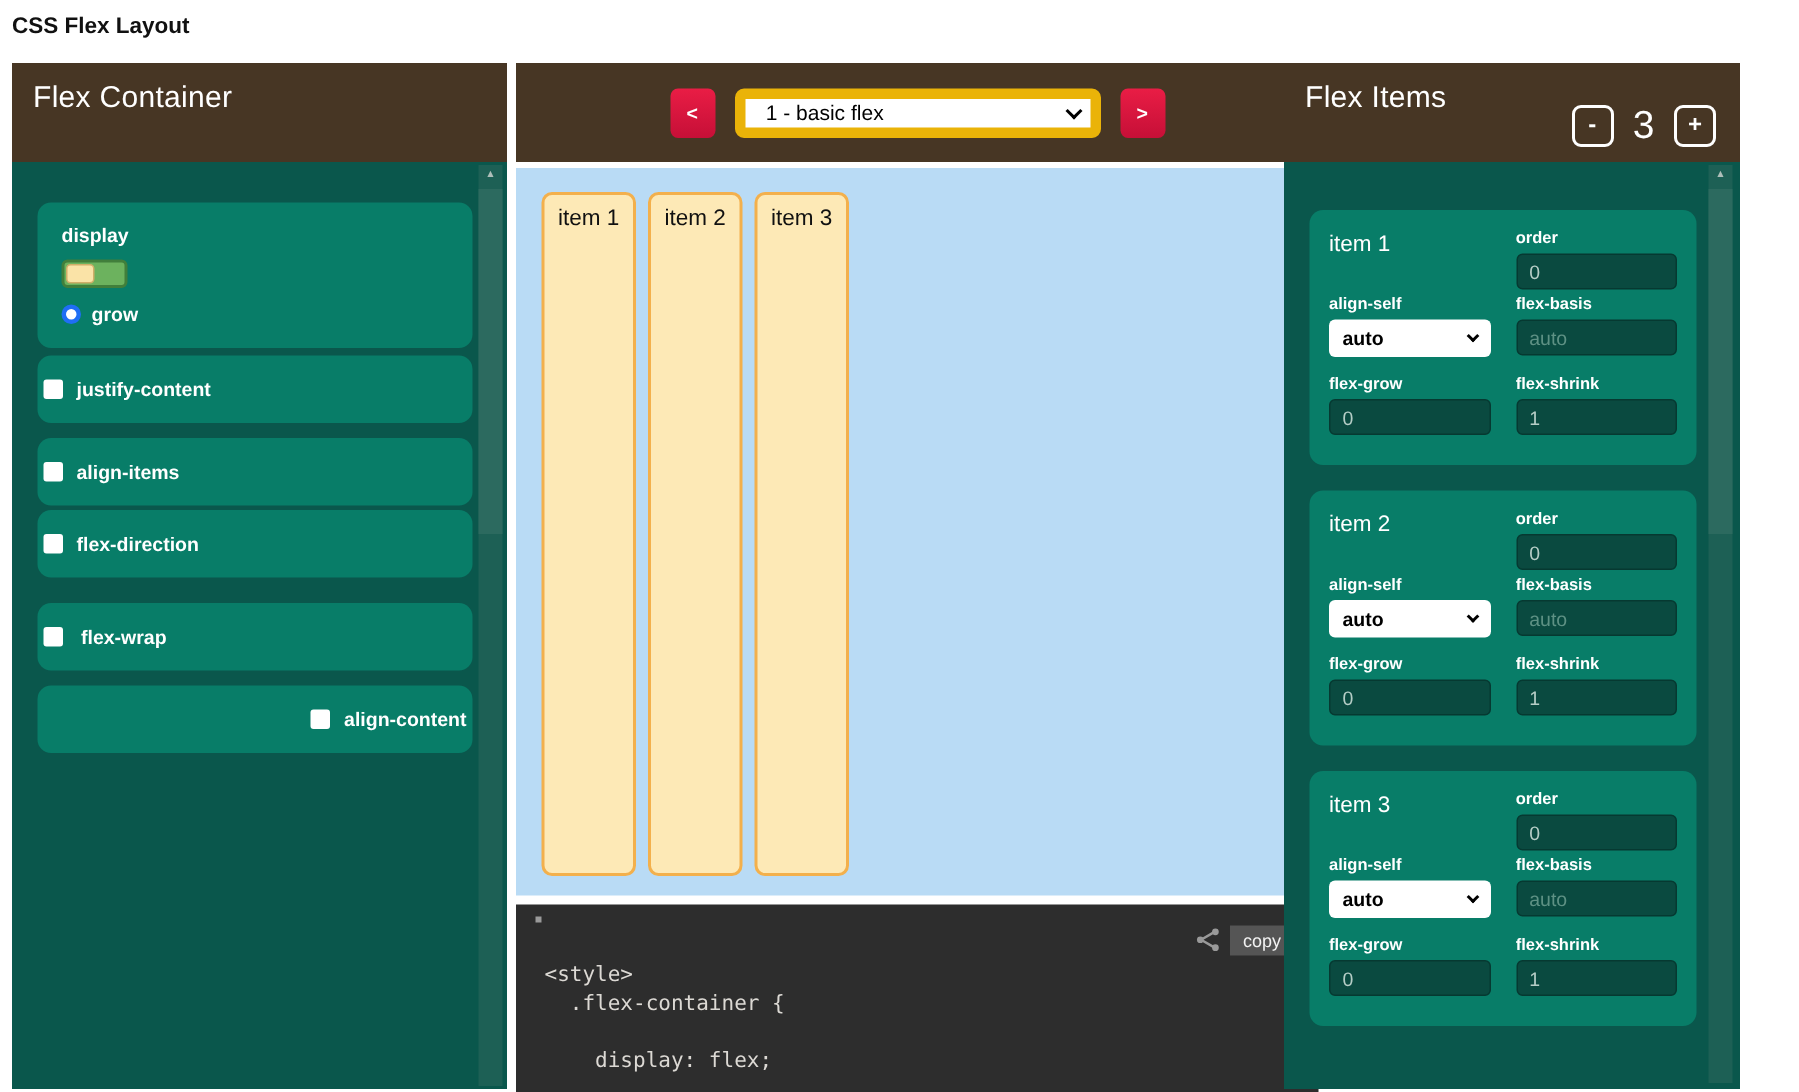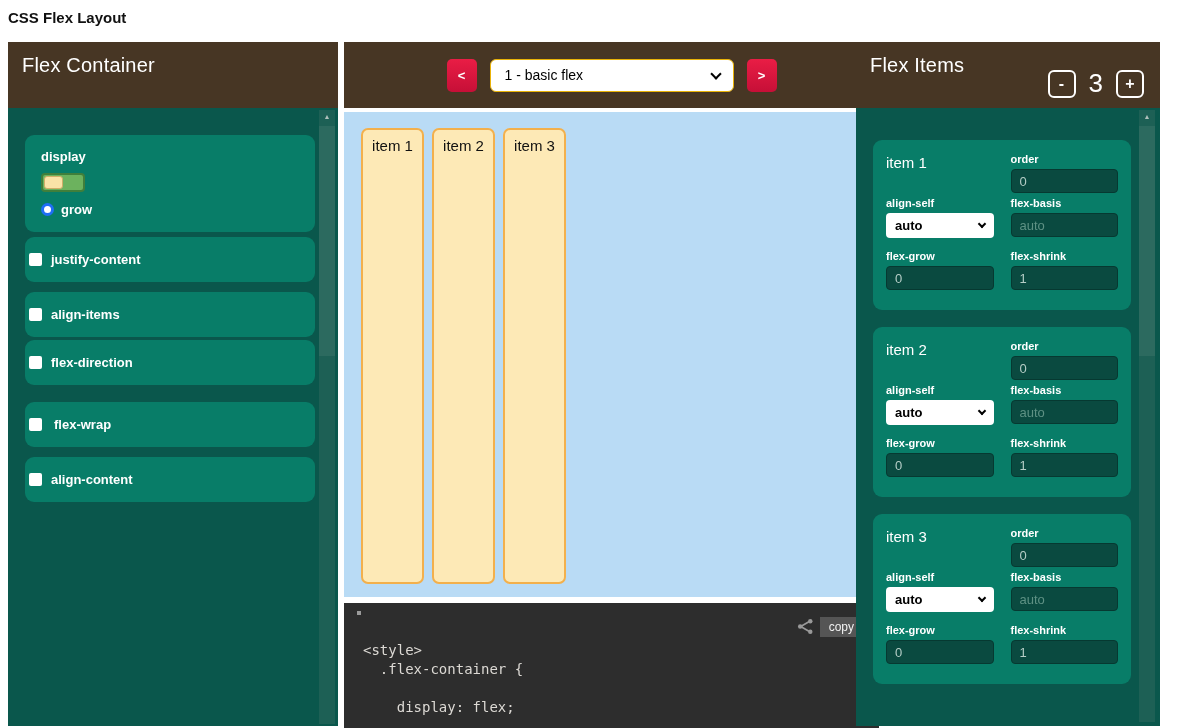--- a/index.html
+++ b/index.html
@@ -31,29 +31,29 @@
             border:2px solid #417f3b; border-radius:4px; cursor:pointer; }
   .toggle .knob { position:absolute; left:1px; top:1px; width:19px; height:13px; background:#fae3a7;
                   border:1px solid #cfae68; border-radius:3px; }
   .radio-row { margin-top:10px; display:flex; align-items:center; gap:7px; }
   .radio { width:13px; height:13px; border-radius:50%; background:#fff; border:3px solid #1f6ef5; }
   .radio-label { color:#fff; font-size:13px; font-weight:600; }
 
   .chk-card { height:45px; padding:13px 4px; display:flex; align-items:center; gap:9px; }
   .checkbox { width:13px; height:13px; background:#fff; border-radius:2px; flex:0 0 auto; }
   #card-justify { top:129px; } #card-alignitems { top:184px; } #card-flexdir { top:232px; }
-  #card-flexwrap { top:294px;gap:12px; } #card-aligncontent { top:349px; }
+  #card-flexwrap { top:294px;gap:12px; } #card-aligncontent { top:349px;justify-content:flex-end; }
 
   
   #mid-header { height:66px; background:#473624; display:flex; align-items:center; justify-content:center; gap:13px; }
   .nav-btn { width:30px; height:33px; border:none; border-radius:5px; color:#fff; font-size:13px; font-weight:bold;
              background:linear-gradient(180deg,#e91d45,#c60f37); cursor:pointer; }
   .select-wrap { position:relative; }
   .demo-select { width:244px; height:33px; appearance:none; -webkit-appearance:none;
-                 background:#fff; border:1px solid #eab308; border-radius:6px; font-size:14px; color:#000;
+                 background:#fff; border:7px solid #eab308; border-radius:6px; font-size:14px; color:#000;
                  padding:0 30px 0 14px; font-family:"Liberation Sans", sans-serif; }
   .chev { position:absolute; right:14px; top:11px; width:8px; height:8px; pointer-events:none;
           border-right:2px solid #000; border-bottom:2px solid #000; transform:rotate(45deg); }
 
   #flex-preview { position:absolute; left:0; top:70px; width:535px; height:485px; background:#b9dbf5;
                   display:flex; padding:16px 0 0 17px; }
   .preview-item { width:63px; height:456px; margin-right:8px; background:#fde9b6; border:2px solid #f3b04c;
                   border-radius:7px; text-align:center; padding-top:7px; font-size:15px; color:#111; }
 
   #code-panel { position:absolute; left:0; top:561px; width:535px; height:125px; background:#2d2d2d; }

